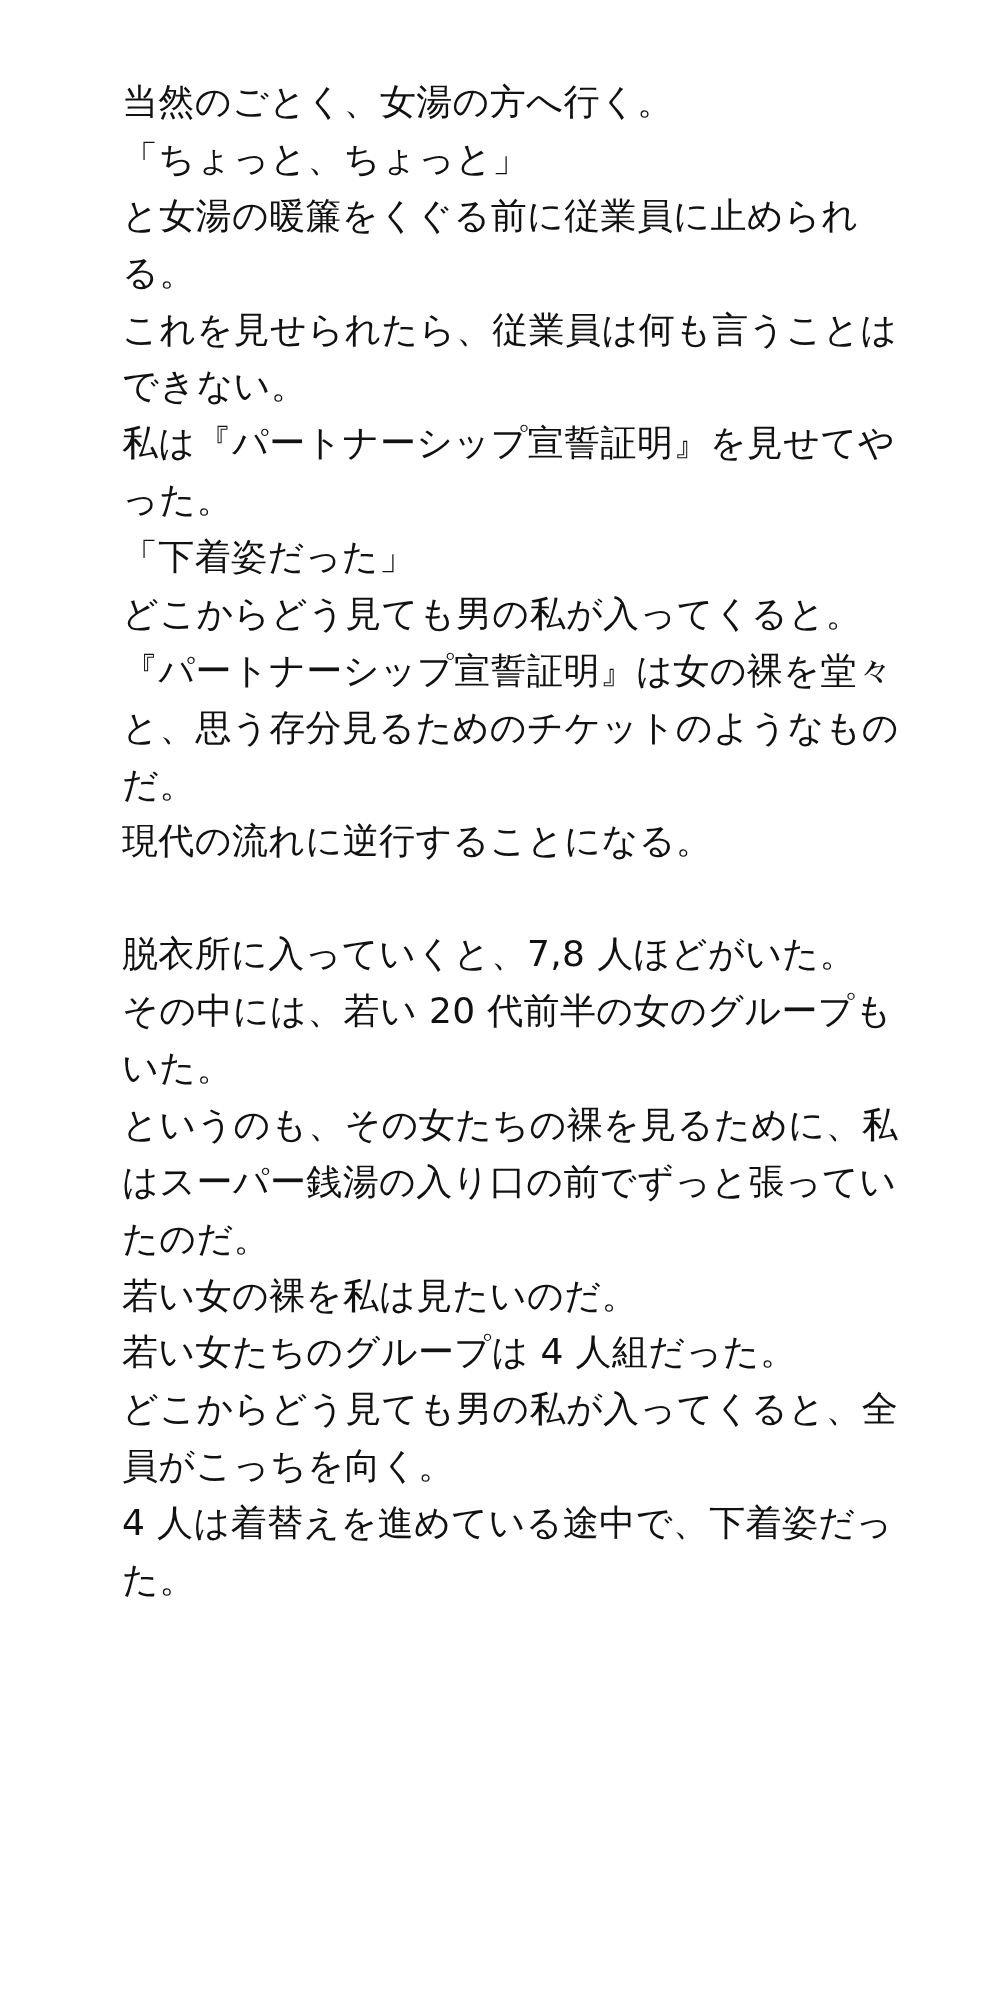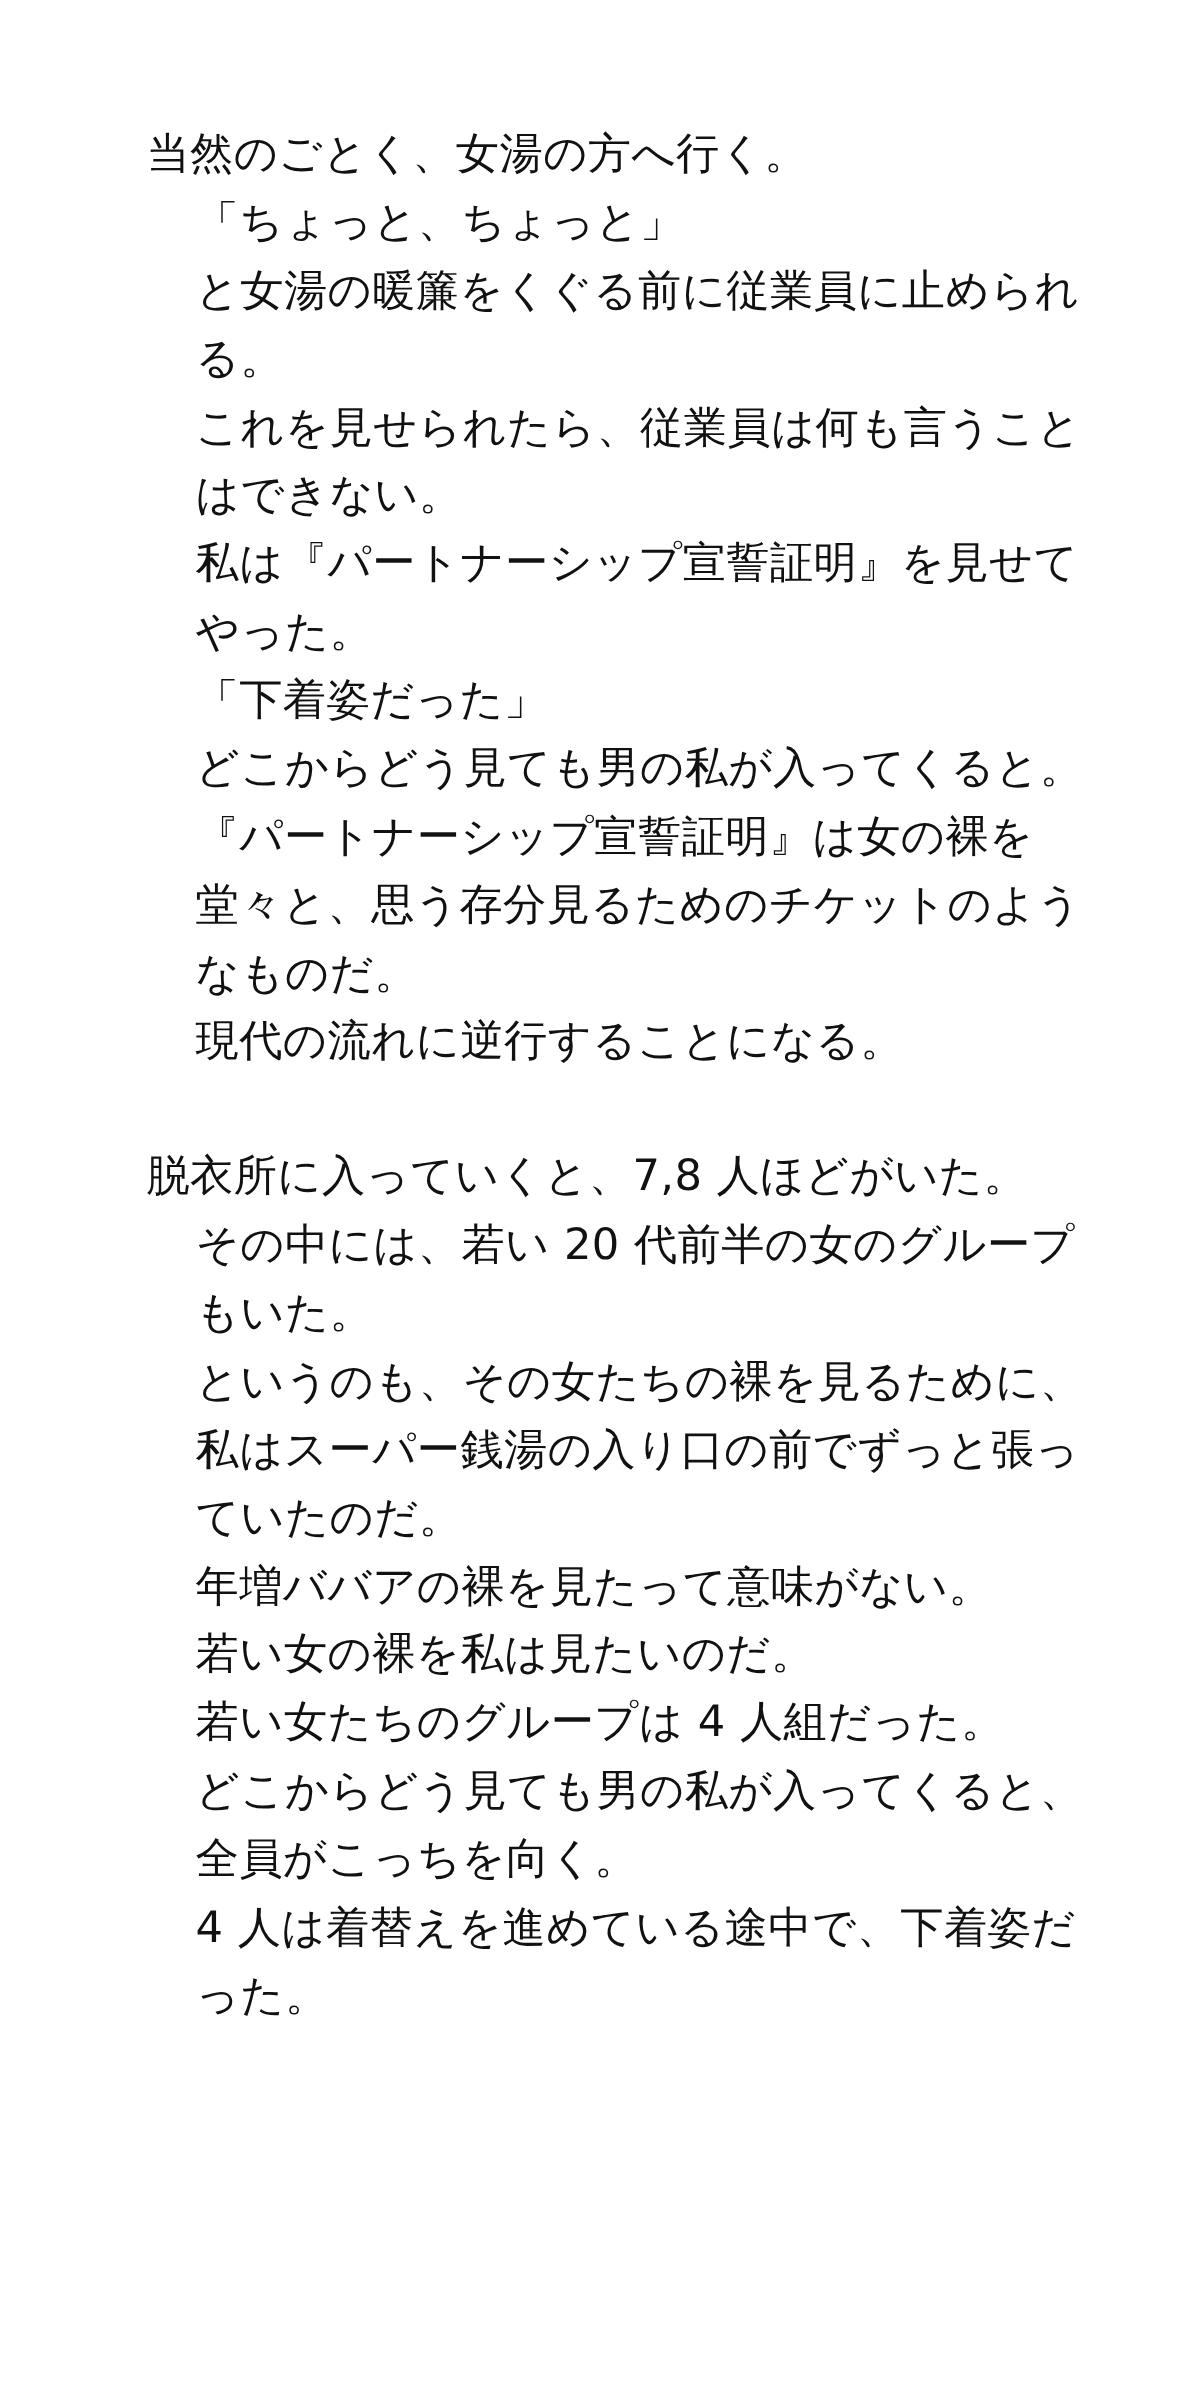--- a/index.html
+++ b/index.html
@@ -13,38 +13,37 @@
     overflow: hidden;
     font-family: "DejaVu Sans", "Liberation Sans", sans-serif;
     color: #000000;
   }
   .page {
     position: relative;
     width: 1000px;
     height: 2000px;
     background: #ffffff;
     box-sizing: border-box;
-    padding: 101px 95px 0 122px;
+    padding: 74px 95px 0 122px;
   }
   .body-text {
     font-size: 36px;
     line-height: 1.58;
     letter-spacing: 0.01em;
     font-weight: 500;
     color: #111111;
     text-align: left;
     word-break: break-all;
   }
   .para {
     margin: 0;
     text-indent: 0;
   }
   .para + .para {
     margin-top: 0;
-    margin-left: 41px;
   }
   .blank-line {
     height: 56px;
   }
 </style>
 </head>
 <body>
 
 <div class="page">
   <div class="body-text">
@@ -57,20 +56,19 @@
     <p class="para">「下着姿だった」</p>
     <p class="para">どこからどう見ても男の私が入ってくると。</p>
     <p class="para">『パートナーシップ宣誓証明』は女の裸を堂々と、思う存分見るためのチケットのようなものだ。</p>
     <p class="para">現代の流れに逆行することになる。</p>
 
     <div class="blank-line"></div>
 
     <p class="para">脱衣所に入っていくと、7,8 人ほどがいた。</p>
     <p class="para">その中には、若い 20 代前半の女のグループもいた。</p>
     <p class="para">というのも、その女たちの裸を見るために、私はスーパー銭湯の入り口の前でずっと張っていたのだ。</p>
-    <p class="para">年増ババアの裸を見たって意味がない。</p>
     <p class="para">若い女の裸を私は見たいのだ。</p>
     <p class="para">若い女たちのグループは 4 人組だった。</p>
     <p class="para">どこからどう見ても男の私が入ってくると、全員がこっちを向く。</p>
     <p class="para">4 人は着替えを進めている途中で、下着姿だった。</p>
 
   </div>
 </div>
 
 </body></html>

